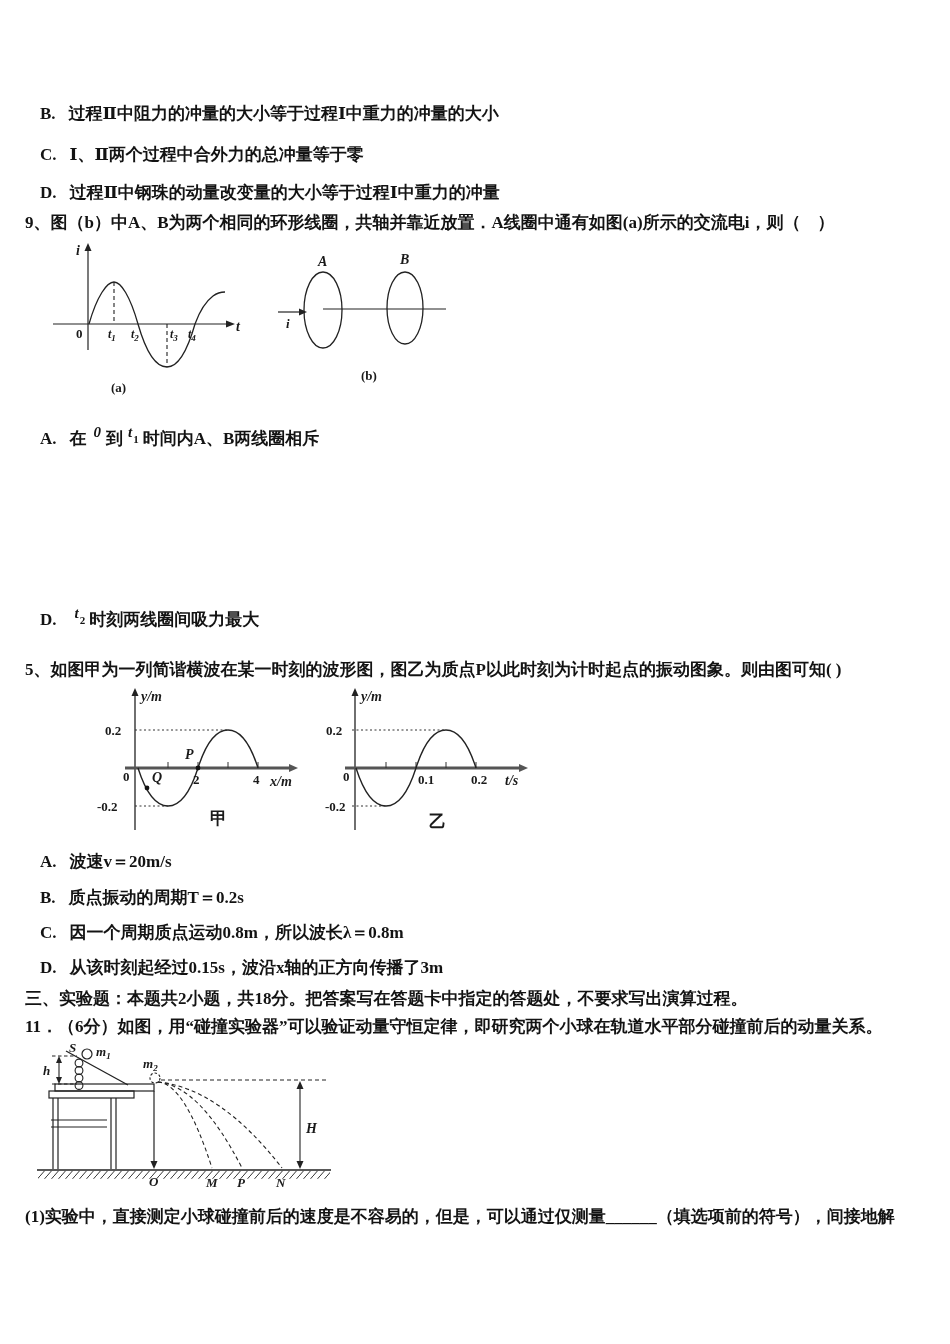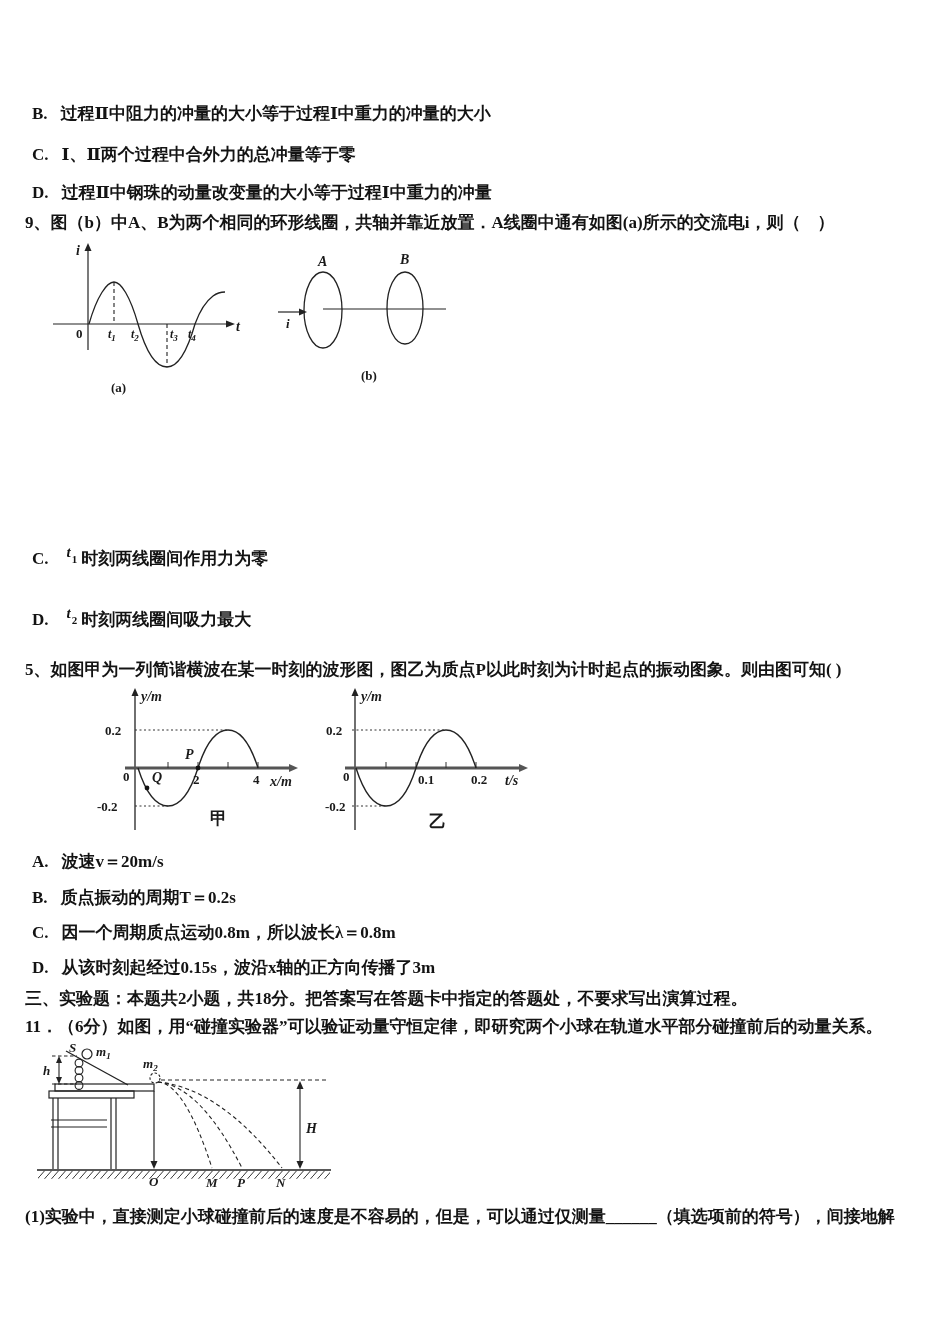--- a/index.html
+++ b/index.html
@@ -3,21 +3,21 @@
 <meta charset="utf-8">
 <style>
   html,body{margin:0;padding:0;background:#e8e8e8;}
   .page{
     position:relative;width:950px;height:1344px;background:#ffffff;
     font-family:"Liberation Serif","DejaVu Serif",serif;
     font-weight:700;color:#131313;font-size:17px;overflow:hidden;
     margin:0 auto;
   }
   .line{position:absolute;left:25px;white-space:nowrap;line-height:22px;}
-  .option{left:32px;text-align:center;}
+  .option{left:40px;text-align:center;}
   .olabel{display:inline-block;margin-right:13px;}
   .q9opt .pre{margin-right:2px;}
   .math{
     position:relative;top:-7px;margin:0 5px;
     font-family:"Liberation Serif","DejaVu Serif",serif;
     font-weight:700;
   }
   .math i{font-style:italic;font-size:15px;}
   .math sub{font-size:11px;font-style:normal;position:relative;top:2px;left:1px;}
   .fig{position:absolute;}
@@ -71,22 +71,22 @@
       <polygon points="37,62 29,58.5 29,65.5" fill="#222"></polygon>
       <ellipse cx="53" cy="60" rx="19" ry="38" stroke="#222" stroke-width="1.3" fill="none"></ellipse>
       <ellipse cx="135" cy="58" rx="18" ry="36" stroke="#222" stroke-width="1.3" fill="none"></ellipse>
       <text x="48" y="16" font-size="14" font-style="italic" font-weight="bold">A</text>
       <text x="130" y="14" font-size="14" font-style="italic" font-weight="bold">B</text>
       <text x="16" y="78" font-size="13" font-style="italic" font-weight="bold">i</text>
       <text x="91" y="130" font-size="13" font-weight="bold">(b)</text>
     </svg>
   </div>
 
-  <div class="line option q9opt" style="top:548px">
-    <span class="olabel">C.</span><span class="math"><i>t</i><sub>1</sub></span><span>时刻两线圈间作用力为零</span>
+  <div class="line option q9opt" style="top:428px">
+    <span class="olabel">A.</span><span class="pre">在</span><span class="math"><i>0</i><sub></sub></span><span>到</span><span class="math"><i>t</i><sub>1</sub></span><span>时间内A、B两线圈相斥</span>
   </div>
   <div class="line option q9opt" style="top:609px">
     <span class="olabel">D.</span><span class="math"><i>t</i><sub>2</sub></span><span>时刻两线圈间吸力最大</span>
   </div>
 
   <div class="line" style="top:659px">5、如图甲为一列简谐横波在某一时刻的波形图，图乙为质点P以此时刻为计时起点的振动图象。则由图可知( )</div>
 
   <div class="fig" style="left:95px;top:685px">
     <svg width="215" height="155" viewBox="0 0 215 155">
       <line x1="40" y1="8" x2="40" y2="145" stroke="#222" stroke-width="1.3"></line>

